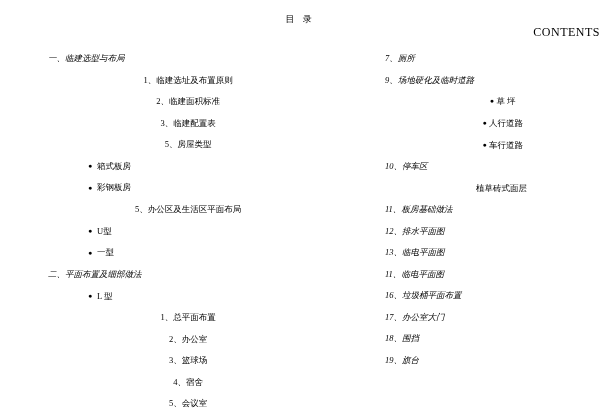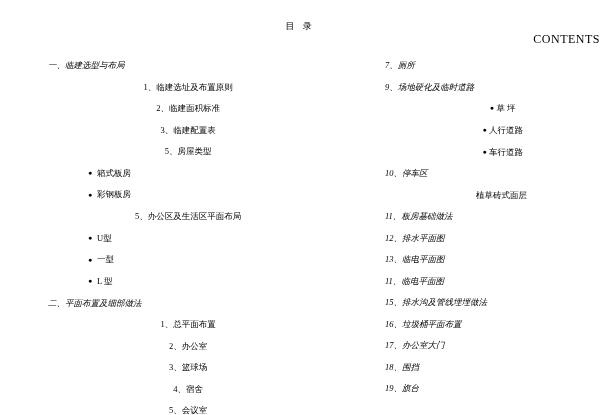--- a/index.html
+++ b/index.html
@@ -17,21 +17,21 @@
   .page {
     position: relative;
     width: 600px;
     height: 415px;
     box-sizing: border-box;
   }
   .doc-title {
     text-align: center;
     font-size: 9px;
     letter-spacing: 3px;
-    margin-top: 20px;
+    margin-top: 13px;
     line-height: 13px;
   }
   .doc-subtitle {
     text-align: right;
     font-size: 12px;
     letter-spacing: 0.5px;
     line-height: 12px;
   }
   .columns {
     display: flex;
@@ -85,41 +85,40 @@
         <div class="entry lvl0"><span class="num">一、</span><span class="label">临建选型与布局</span></div>
         <div class="entry lvl1"><span class="num">1、</span><span class="label">临建选址及布置原则</span></div>
         <div class="entry lvl1"><span class="num">2、</span><span class="label">临建面积标准</span></div>
         <div class="entry lvl1"><span class="num">3、</span><span class="label">临建配置表</span></div>
         <div class="entry lvl1"><span class="num">5、</span><span class="label">房屋类型</span></div>
         <div class="entry lvl2"><span class="bullet">●</span><span class="label">箱式板房</span></div>
         <div class="entry lvl2"><span class="bullet">●</span><span class="label">彩钢板房</span></div>
         <div class="entry lvl1"><span class="num">5、</span><span class="label">办公区及生活区平面布局</span></div>
         <div class="entry lvl2"><span class="bullet">●</span><span class="label">U型</span></div>
         <div class="entry lvl2"><span class="bullet">●</span><span class="label">一型</span></div>
+        <div class="entry lvl0"><span class="num">二、</span><span class="label">平面布置及细部做法</span></div>
         <div class="entry lvl2"><span class="bullet">●</span><span class="label">L 型</span></div>
-        <div class="entry lvl0"><span class="num">二、</span><span class="label">平面布置及细部做法</span></div>
         <div class="entry lvl1"><span class="num">1、</span><span class="label">总平面布置</span></div>
         <div class="entry lvl1"><span class="num">2、</span><span class="label">办公室</span></div>
         <div class="entry lvl1"><span class="num">3、</span><span class="label">篮球场</span></div>
         <div class="entry lvl1"><span class="num">4、</span><span class="label">宿舍</span></div>
         <div class="entry lvl1"><span class="num">5、</span><span class="label">会议室</span></div>
       </div>
     <div class="col col-right">
         <div class="entry lvl0"><span class="num">7、</span><span class="label">厕所</span></div>
         <div class="entry lvl0"><span class="num">9、</span><span class="label">场地硬化及临时道路</span></div>
         <div class="entry lvl1"><span class="bullet">●</span><span class="label">草  坪</span></div>
         <div class="entry lvl1"><span class="bullet">●</span><span class="label">人行道路</span></div>
         <div class="entry lvl1"><span class="bullet">●</span><span class="label">车行道路</span></div>
         <div class="entry lvl0"><span class="num">10、</span><span class="label">停车区</span></div>
         <div class="entry lvl1"><span class="label">植草砖式面层</span></div>
         <div class="entry lvl0"><span class="num">11、</span><span class="label">板房基础做法</span></div>
         <div class="entry lvl0"><span class="num">12、</span><span class="label">排水平面图</span></div>
         <div class="entry lvl0"><span class="num">13、</span><span class="label">临电平面图</span></div>
         <div class="entry lvl0"><span class="num">11、</span><span class="label">临电平面图</span></div>
-        <div class="entry lvl0"><span class="num">15、</span><span class="label">排水沟及管线埋埋做法</span></div>
         <div class="entry lvl0"><span class="num">16、</span><span class="label">垃圾桶平面布置</span></div>
         <div class="entry lvl0"><span class="num">17、</span><span class="label">办公室大门</span></div>
         <div class="entry lvl0"><span class="num">18、</span><span class="label">围挡</span></div>
         <div class="entry lvl0"><span class="num">19、</span><span class="label">旗台</span></div>
       </div>
   </div>
 
 </div>
 
 </body></html>

